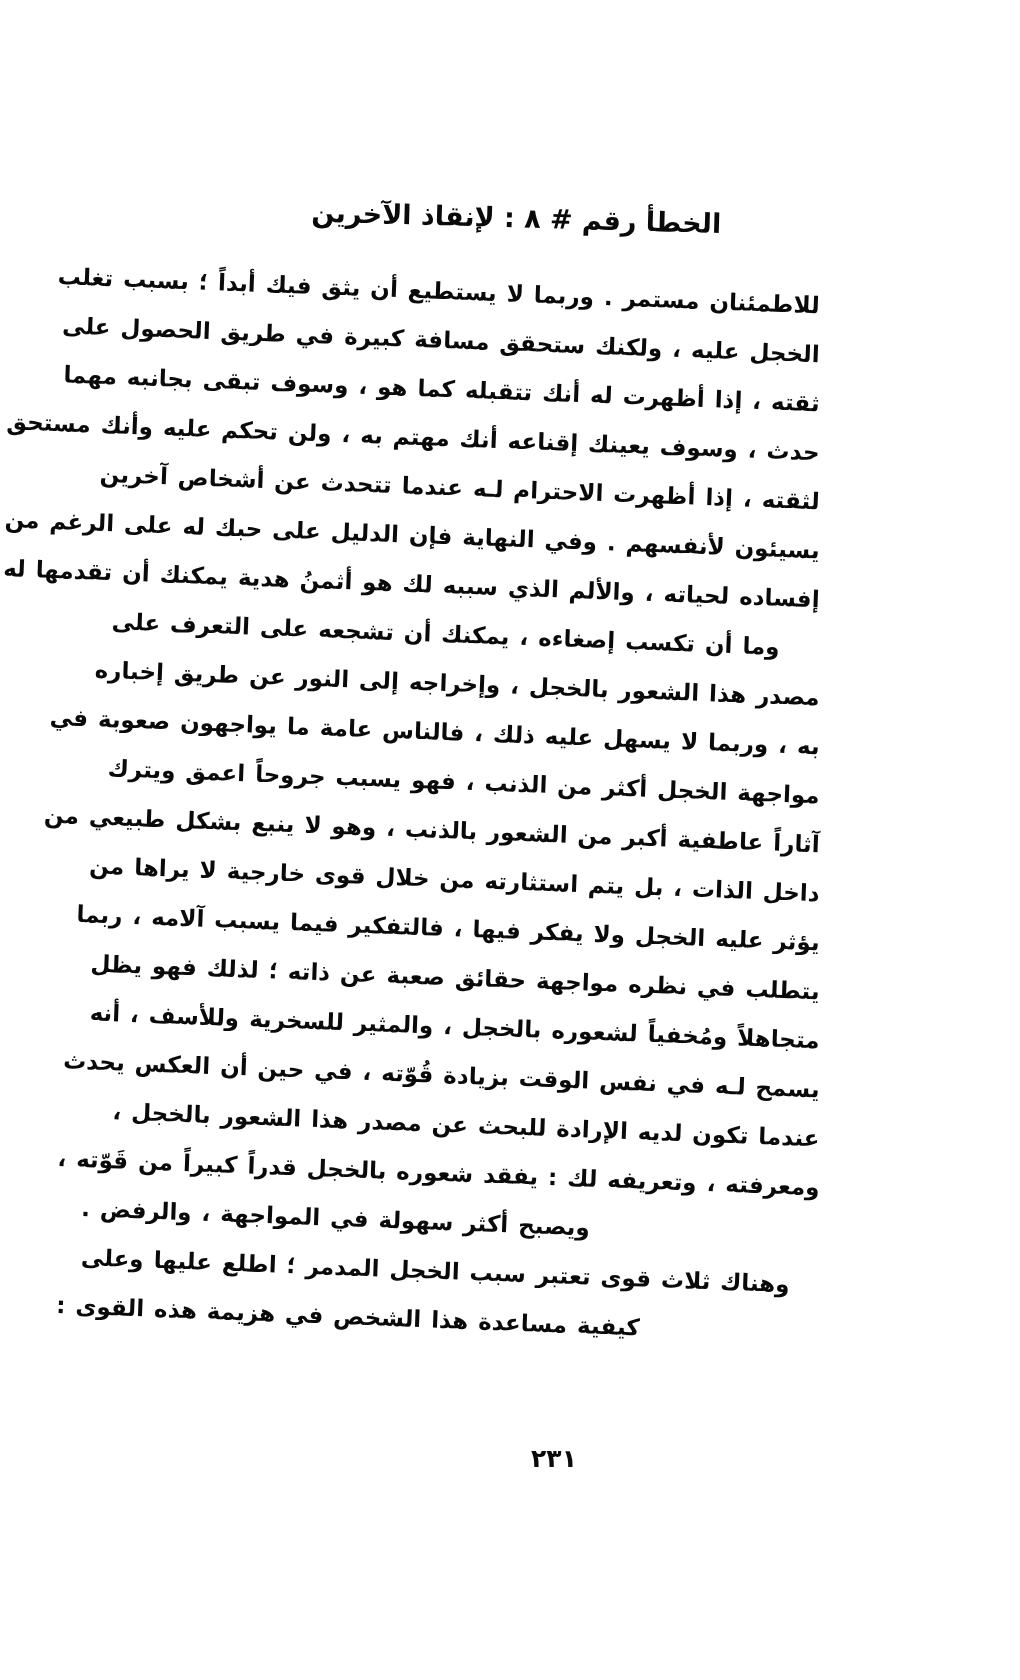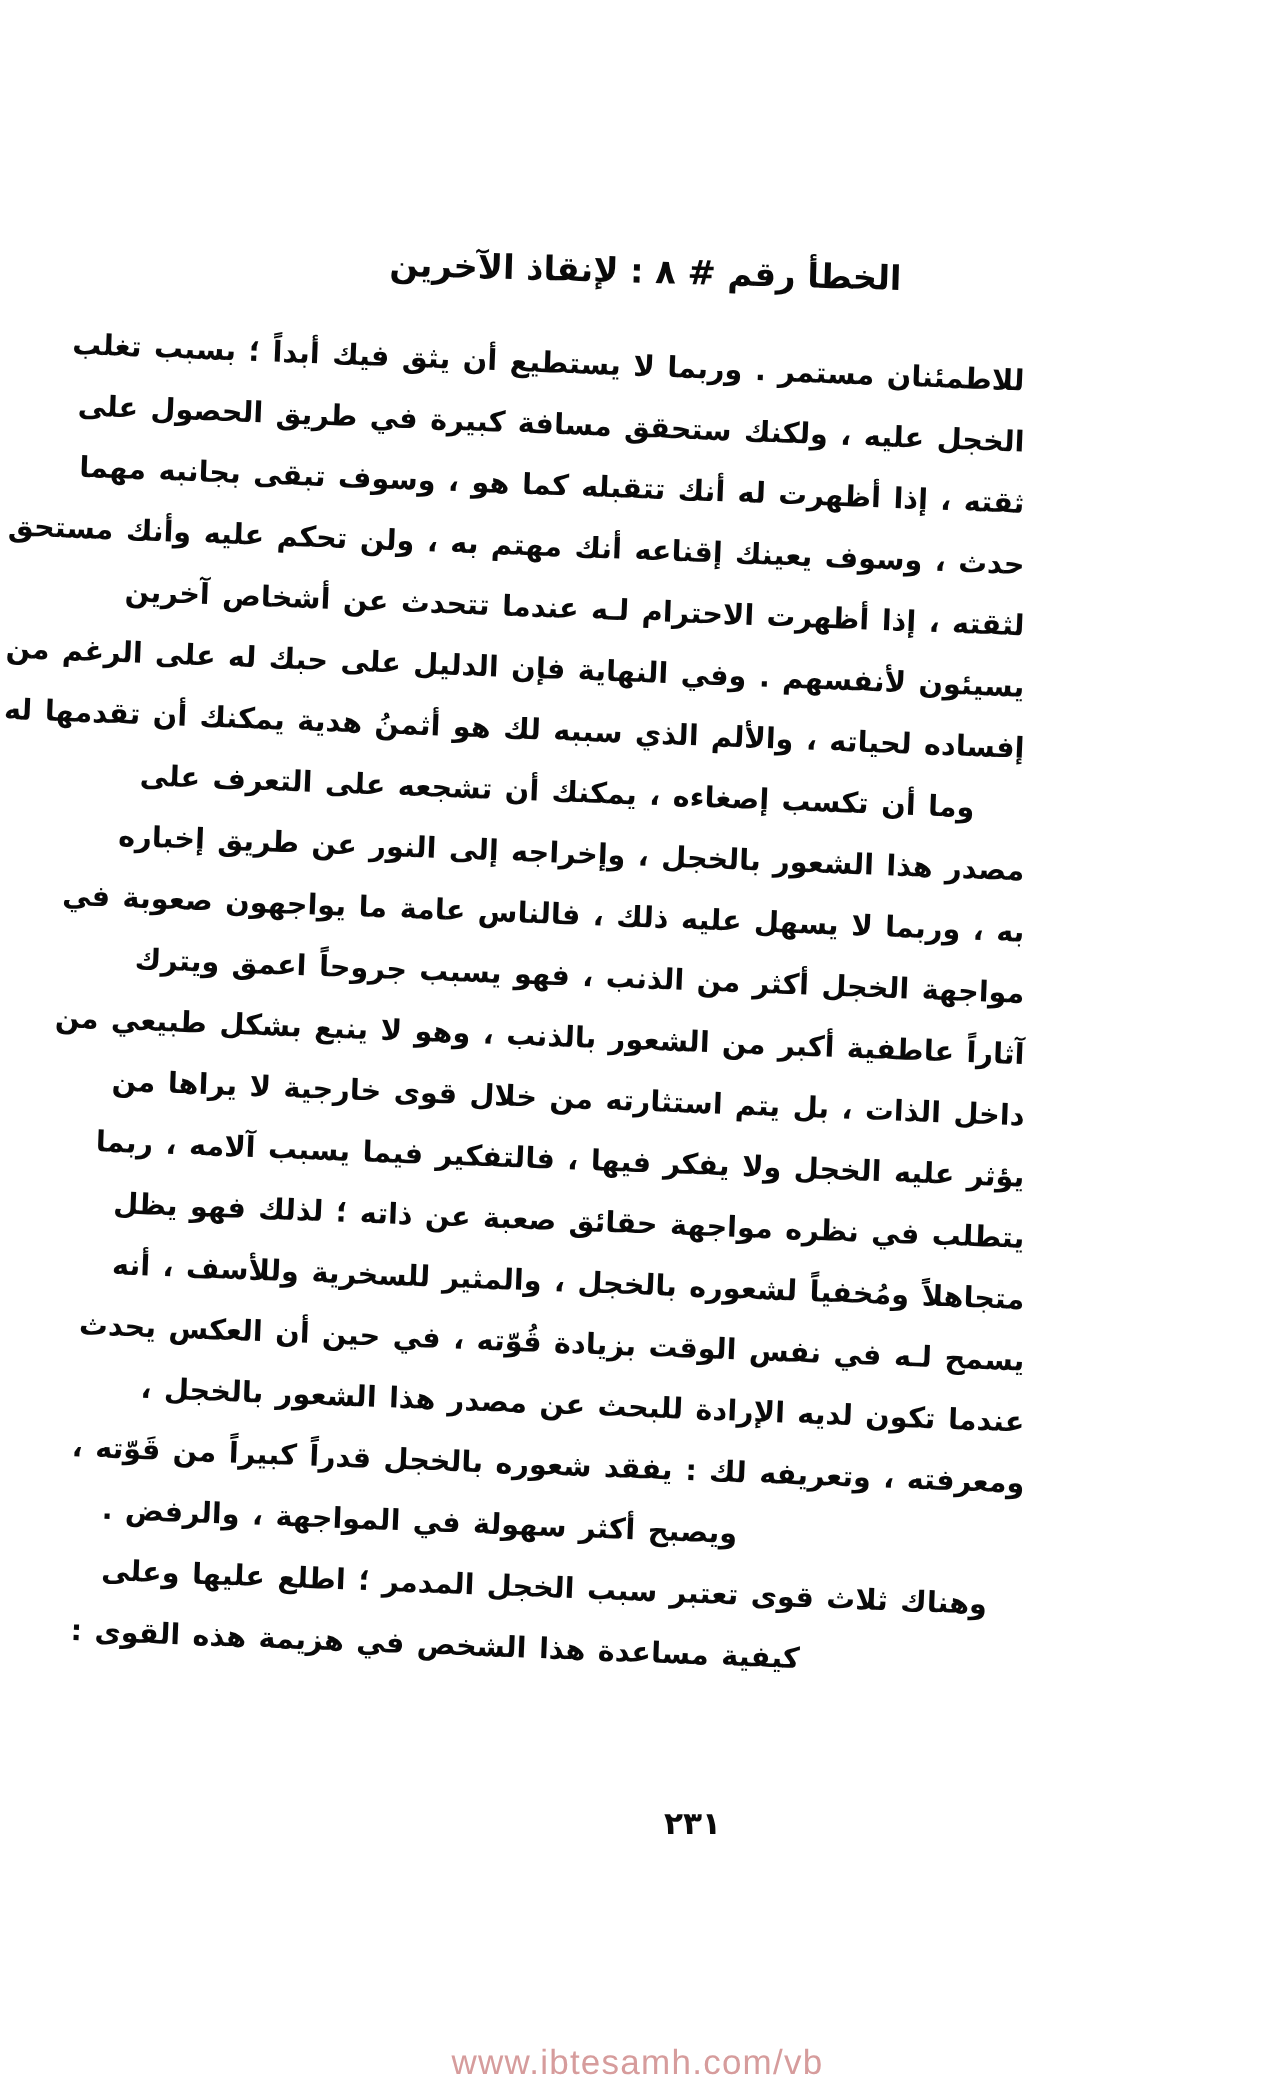--- a/index.html
+++ b/index.html
@@ -97,15 +97,14 @@
     <div class="text-line">يسمح لـه في نفس الوقت بزيادة قُوّته ، في حين أن العكس يحدث</div>
     <div class="text-line">عندما تكون لديه الإرادة للبحث عن مصدر هذا الشعور بالخجل ،</div>
     <div class="text-line">ومعرفته ، وتعريفه لك : يفقد شعوره بالخجل قدراً كبيراً من قَوّته ،</div>
     <div class="text-line endline-a">ويصبح أكثر سهولة في المواجهة ، والرفض .</div>
     <div class="text-line indent-p3">وهناك ثلاث قوى تعتبر سبب الخجل المدمر ؛ اطلع عليها وعلى</div>
     <div class="text-line endline-b">كيفية مساعدة هذا الشخص في هزيمة هذه القوى :</div>
   </div>
 
   <div class="page-number">٢٣١</div>
 
-  <div class="watermark">www.ibtesamh.com/vb</div>
 
 </div>
 
 </body></html>

